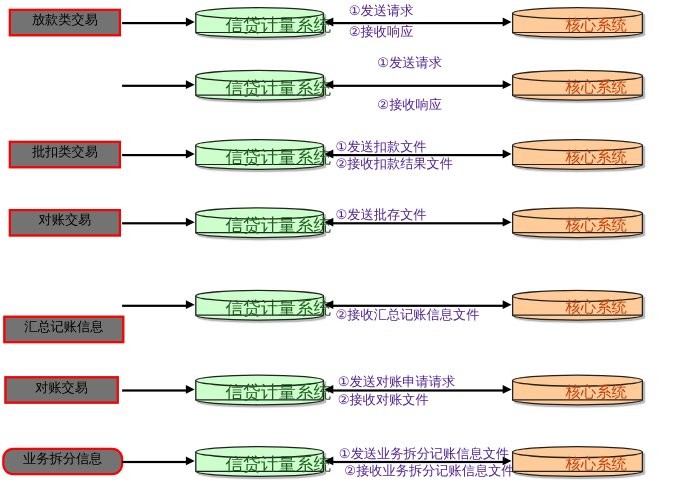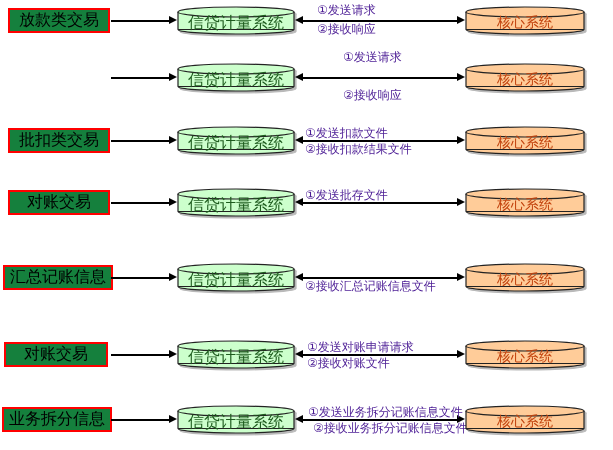--- a/index.html
+++ b/index.html
@@ -1,37 +1,37 @@
 <!DOCTYPE html>
 <html style="--red: #ff0000; --credit-fill: #ccffcc; --credit-text: #1e5c1e; --core-fill: #ffcc99;"><head>
 <meta charset="utf-8">
 <style>
   html,body{margin:0;padding:0;background:#fff;}
   .canvas{position:relative;width:613px;height:450px;background:#fff;overflow:hidden;
           font-family:"DejaVu Sans","Liberation Sans",sans-serif;color:#000;}
   .row{position:absolute;left:0;width:613px;height:34px;}
   .r1{top:4px}.r2{top:61px}.r3{top:124px}.r4{top:186px}.r5{top:261px}.r6{top:338px}.r7{top:403px}
 
-  .src{position:absolute;top:4px;height:25px;box-sizing:border-box;background:#15803d;
+  .src{position:absolute;top:4px;height:25px;box-sizing:border-box;background:#737373;
        border:2px solid var(--red,#ff0000);display:flex;justify-content:center;
-       font-size:16px;white-space:nowrap;}
+       font-size:12px;white-space:nowrap;}
   .r1 .src,.r2 .src,.r3 .src,.r4 .src{left:8px;width:102px;}
-  .r5 .src{left:3px;width:110px;}
+  .r5 .src{left:3px;width:110px;margin-top:22px;}
   .r6 .src{left:4px;width:104px;}
-  .r7 .src{left:2px;width:110px;}
+  .r7 .src{left:2px;width:110px;border-radius:10px;}
 
   .conn-left{position:absolute;left:111px;top:0;width:66px;height:34px;}
   .conn-left .hline{position:absolute;left:0;top:16px;width:60px;height:1.5px;background:#000;}
   .arr-r{position:absolute;top:12px;width:0;height:0;border-top:4.5px solid transparent;
          border-bottom:4.5px solid transparent;border-left:8px solid #000;}
   .arr-l{position:absolute;top:12px;width:0;height:0;border-top:4.5px solid transparent;
          border-bottom:4.5px solid transparent;border-right:8px solid #000;}
   .conn-left .arr-r{right:0;}
 
-  .cyl{position:absolute;top:2px;width:118px;height:30px;}
+  .cyl{position:absolute;top:2px;width:118px;height:30px;padding-left:34px;}
   .cyl.green{left:177px;}
   .cyl.orange{left:465px;width:120px;}
   .cyl svg{position:absolute;left:0;top:0;filter:drop-shadow(2px 2.5px 0 #b9b9b9);}
   .cyl .cyl-label{position:absolute;left:0;top:0;right:0;bottom:0;display:flex;align-items:center;
                   justify-content:center;padding-top:4px;white-space:nowrap;}
   .cyl.green .cyl-label{font-size:16px;color:var(--credit-text,#1e5c1e);}
   .cyl.orange .cyl-label{font-size:14px;color:#c2410c;}
   .cyl.green .c-body,.cyl.green .c-top{fill:var(--credit-fill,#ccffcc);stroke:#222;stroke-width:1.2;}
   .cyl.orange .c-body,.cyl.orange .c-top{fill:var(--core-fill,#ffcc99);stroke:#222;stroke-width:1.2;}
   .c-line{stroke:#222;stroke-width:1;fill:none;}

